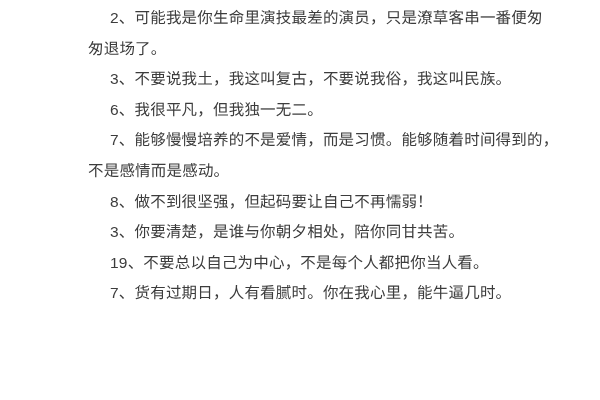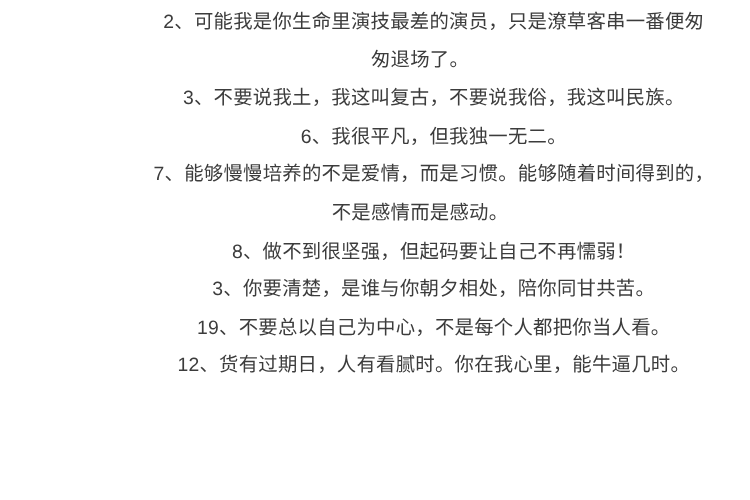--- a/index.html
+++ b/index.html
@@ -18,21 +18,20 @@
     font-family: "Liberation Sans", sans-serif;
     font-size: 15.5px;
     line-height: 30.6px;
     color: #3c3c3c;
     letter-spacing: 0.2px;
     -webkit-font-smoothing: antialiased;
   }
   .quote {
     margin: 0;
     padding: 0;
-    text-align: center;
   }
   .line {
     display: block;
     white-space: nowrap;
   }
   .line.num {
     padding-left: 22px; 
   }
 </style>
 </head>
@@ -68,16 +67,16 @@
 
   <p class="quote">
     <span class="line num">3、你要清楚，是谁与你朝夕相处，陪你同甘共苦。</span>
   </p>
 
   <p class="quote">
     <span class="line num">19、不要总以自己为中心，不是每个人都把你当人看。</span>
   </p>
 
   <p class="quote">
-    <span class="line num">12、货有过期日，人有看腻时。你在我心里，能牛逼几时。</span>
+    <span class="line num">7、货有过期日，人有看腻时。你在我心里，能牛逼几时。</span>
   </p>
 
 </div>
 
 </body></html>

